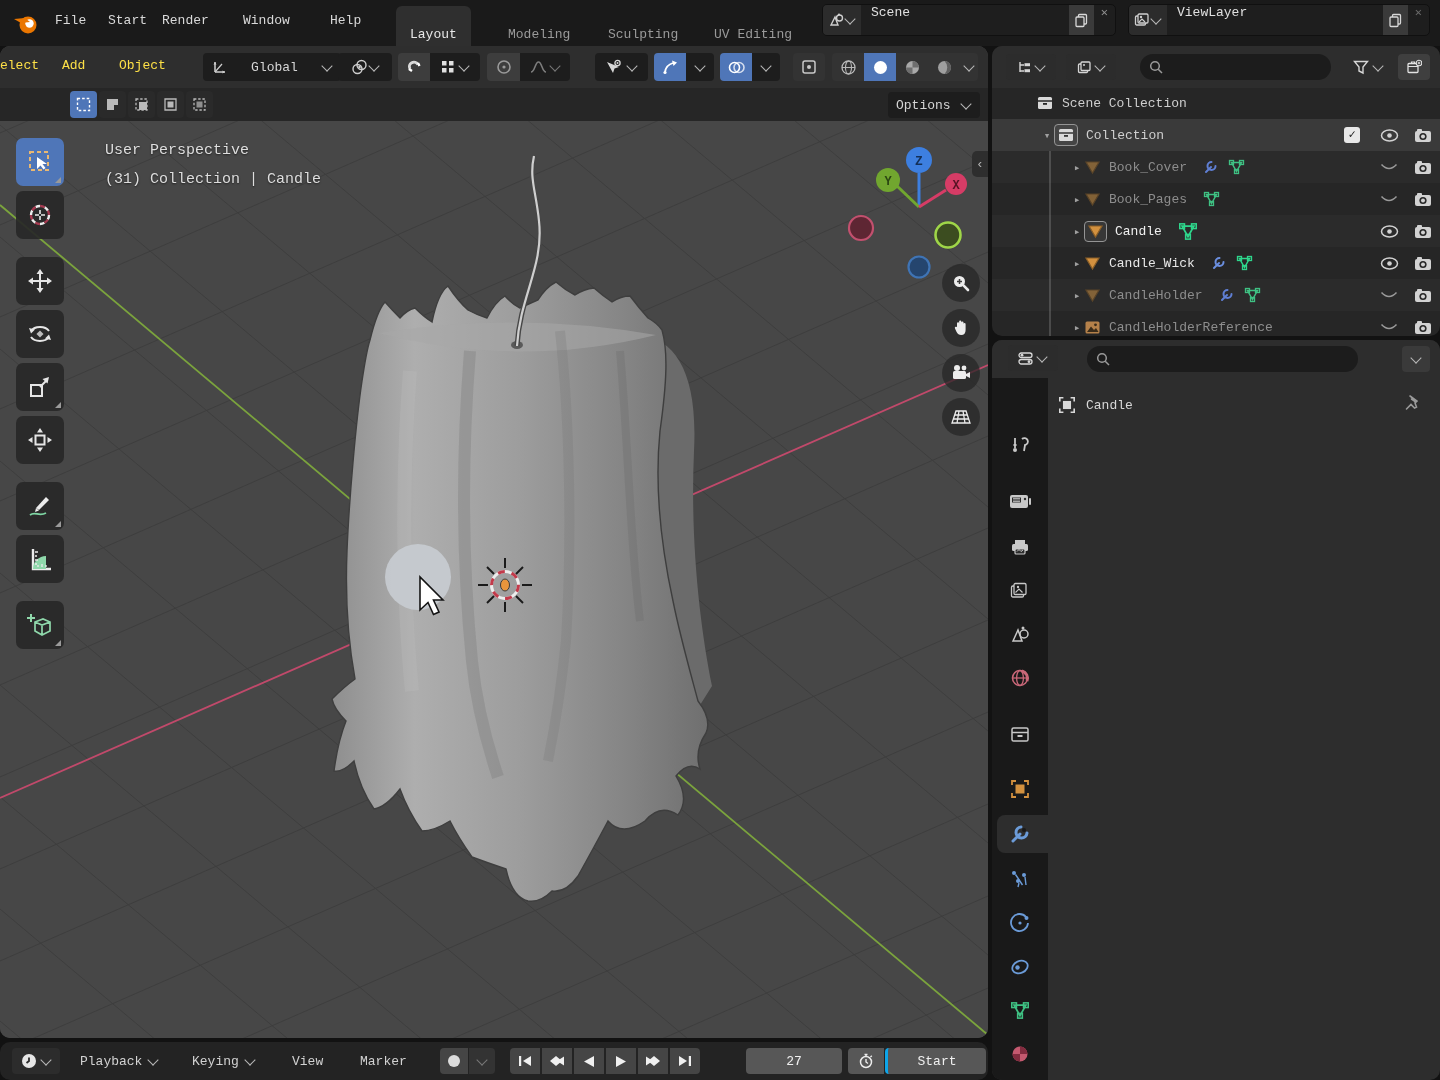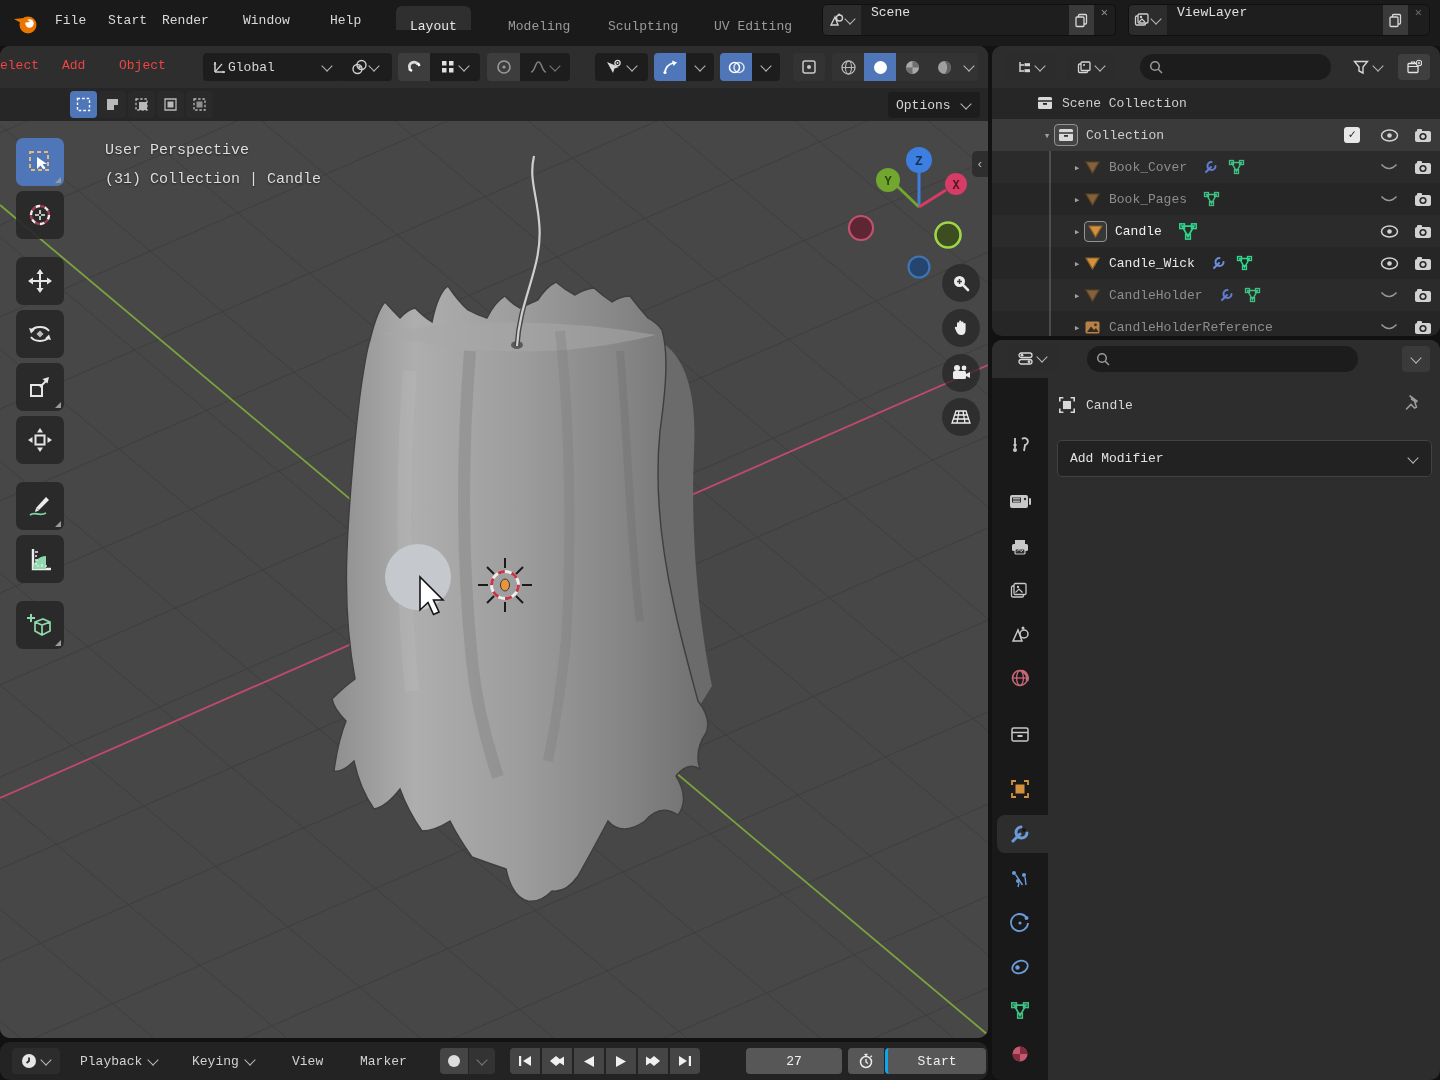--- a/index.html
+++ b/index.html
@@ -7,41 +7,41 @@
        font-family:Liberation Mono, monospace;font-size:13px;color:#d6d6d6;-webkit-font-smoothing:antialiased;}
   .abs{position:absolute;}
   svg{display:block;}
   .chev{display:inline-block;width:7px;height:7px;border-right:1.6px solid #b8b8b8;border-bottom:1.6px solid #b8b8b8;
         transform:rotate(45deg);margin:0 2px 2px 2px;}
   .chev.dim{border-color:#787878;}
 
   
   #topbar{position:absolute;left:0;top:0;width:1440px;height:46px;background:#1a1a1a;}
   .menu-item{position:absolute;top:13px;color:#d9d9d9;cursor:default;}
-  .ws-tab{position:absolute;top:6px;height:16px;line-height:34px;padding:4px 14px;color:#9a9a9a;border-radius:6px 6px 0 0;}
+  .ws-tab{position:absolute;top:6px;height:16px;line-height:34px;padding:12px 14px;color:#9a9a9a;border-radius:6px 6px 0 0;}
   .ws-tab.active{background:#2f2f2f;color:#e8e8e8;}
   .id-widget{position:absolute;top:4px;height:30px;background:#1e1e1e;border-radius:5px;display:flex;align-items:flex-start;overflow:hidden;border:1px solid #101010;}
   .id-seg{height:100%;display:flex;align-items:center;padding:0 5px;}
   .id-ico{background:#2c2c2c;}
   .id-text{flex:1;padding:0 10px;color:#e0e0e0;}
   .id-pages{background:#3a3a3a;}
   .id-x{color:#8f8f8f;padding:0 7px;font-size:12px;}
 
   
   .editor{position:absolute;border-radius:10px;overflow:hidden;}
   #viewport{left:0;top:46px;width:988px;height:992px;background:#474747;}
   #timeline{left:0;top:1042px;width:988px;height:38px;background:#232323;}
   #outliner{left:992px;top:46px;width:448px;height:290px;background:#262626;}
   #properties{left:992px;top:340px;width:448px;height:740px;background:#2d2d2d;}
 
   
   .vp-header{position:absolute;left:0;top:0;width:100%;height:42px;background:#2e2e2e;}
   .vp-tools{position:absolute;left:0;top:42px;width:100%;height:33px;background:#262626;}
   .vp-3d{position:absolute;left:0;top:75px;width:988px;height:917px;background:#474747;}
-  .hmenu{position:absolute;top:12px;color:#ef4444;}
+  .hmenu{position:absolute;top:12px;color:#fde047;}
   .dd{position:absolute;top:7px;height:28px;background:#1d1d1d;border-radius:4px;display:flex;align-items:center;}
   .seg{height:28px;display:flex;align-items:center;justify-content:center;}
   .seg.on{background:#3d3d3d;}
   .seg.blue{background:#4f76b8;}
   .seg.grey{background:#333333;}
   .rl{border-radius:4px 0 0 4px;}
   .rr{border-radius:0 4px 4px 0;}
 
   .selmode{position:absolute;top:3px;width:27px;height:27px;border-radius:4px;background:#2a2a2a;display:flex;align-items:center;justify-content:center;}
   .selmode.active{background:#4f76b8;}
@@ -155,21 +155,21 @@
       <span class="hmenu" style="left:0px">elect</span>
       <span class="hmenu" style="left:62px">Add</span>
       <span class="hmenu" style="left:119px">Object</span>
 
       <div class="dd" style="left:203px;width:122px;padding:0 8px">
         <svg width="17" height="17" viewBox="0 0 17 17">
           <path d="M4 13 L4 3 M4 13 L14 13" stroke="#cfcfcf" stroke-width="1.5" fill="none"></path>
           <path d="M4 3 L2.5 5.5 L5.5 5.5 Z M14 13 L11.5 11.5 L11.5 14.5 Z" fill="#cfcfcf"></path>
           <path d="M4 13 L11 5" stroke="#cfcfcf" stroke-width="1.2"></path>
         </svg>
-        <span style="flex:1;text-align:left">Global</span>
+        <span style="flex:1;text-align:center">Global</span>
         <span class="chev"></span>
       </div>
 
       <div class="dd" style="left:338px;width:54px;justify-content:center">
         <svg width="17" height="17" viewBox="0 0 17 17">
           <circle cx="6.5" cy="10" r="4.5" fill="none" stroke="#cfcfcf" stroke-width="1.4"></circle>
           <circle cx="10.5" cy="6" r="4.5" fill="none" stroke="#cfcfcf" stroke-width="1.4"></circle>
           <circle cx="8.5" cy="8" r="1.3" fill="#cfcfcf"></circle>
         </svg>
         <span class="chev"></span>
@@ -1017,19 +1017,15 @@
         </svg>
       </span>
       <span>Candle</span>
     </div>
     <span class="abs" style="left:410px;top:53px">
       <svg width="20" height="22" viewBox="0 0 20 22">
         <path d="M8 3 L15 8 L13 10 L14.5 14 L12.5 15 L9 11.5 L4.5 16 M9.5 6 L12.8 8.4" fill="none" stroke="#9a9a9a" stroke-width="1.6" stroke-linecap="round"></path>
       </svg>
     </span>
 
-    <div class="addmod">
-      <span style="flex:1">Add Modifier</span>
-      <span class="chev"></span>
-    </div>
   </div>
 
 </div>
 
 </body></html>

